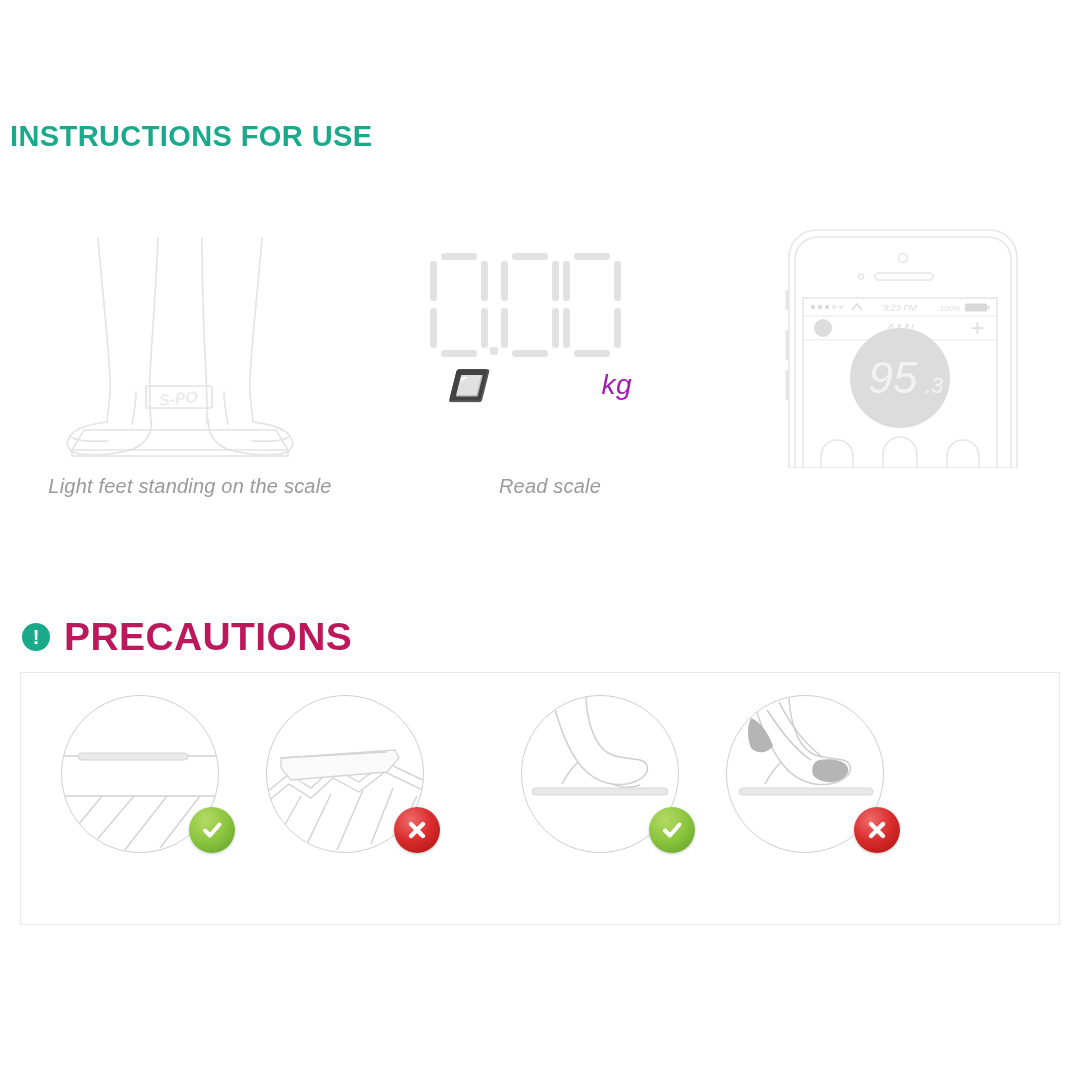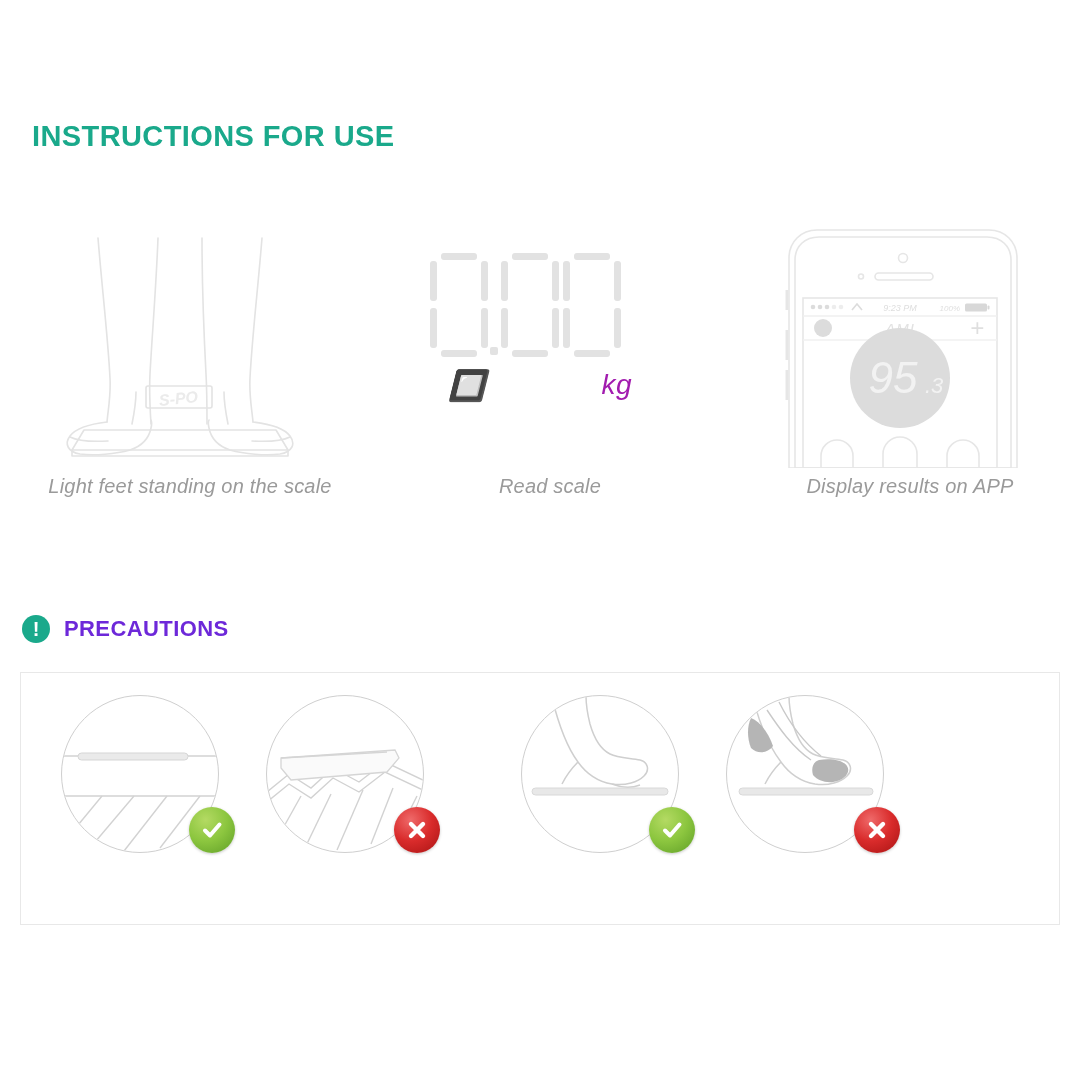--- a/index.html
+++ b/index.html
@@ -19,21 +19,21 @@
 
   .page {
     position: relative;
     width: 1080px;
     height: 1080px;
   }
 
   
   .instructions-title {
     position: absolute;
-    left: 32px;
+    left: 10px;
     top: 120px;
     font-size: 29px;
     font-weight: bold;
     letter-spacing: 0.4px;
     color: #1aa98b;
     white-space: nowrap;
   }
 
   
   .steps {
@@ -145,24 +145,24 @@
     background: #1aa98b;
     color: #ffffff;
     font-size: 20px;
     font-weight: bold;
     line-height: 28px;
     text-align: center;
     margin-right: 14px;
     flex: none;
   }
   .precautions-title {
-    font-size: 22px;
+    font-size: 39px;
     font-weight: bold;
     letter-spacing: 0.4px;
-    color: #6d28d9;
+    color: #be185d;
     white-space: nowrap;
   }
 
   
   .precautions-box {
     position: absolute;
     left: 20px;
     top: 672px;
     width: 1040px;
     height: 253px;
@@ -359,21 +359,20 @@
             <text x="150" y="175" text-anchor="start" font-family="Liberation Sans, sans-serif" font-size="22" fill="#f2f2f2">.3</text>
 
             <g fill="none" stroke="#e6e6e6" stroke-width="1.6">
               <path d="M46 250 L46 238 A16 16 0 0 1 78 238 L78 250"></path>
               <path d="M108 250 L108 236 A17 17 0 0 1 142 236 L142 250"></path>
               <path d="M172 250 L172 238 A16 16 0 0 1 204 238 L204 250"></path>
             </g>
           </svg>
         </div>
       </div>
-      <div class="step-caption">Display results on APP</div>
     </div>
 
   </div>
 
   <div class="precautions-head">
     <div class="excl-icon">!</div>
     <div class="precautions-title">PRECAUTIONS</div>
   </div>
 
   <div class="precautions-box">

